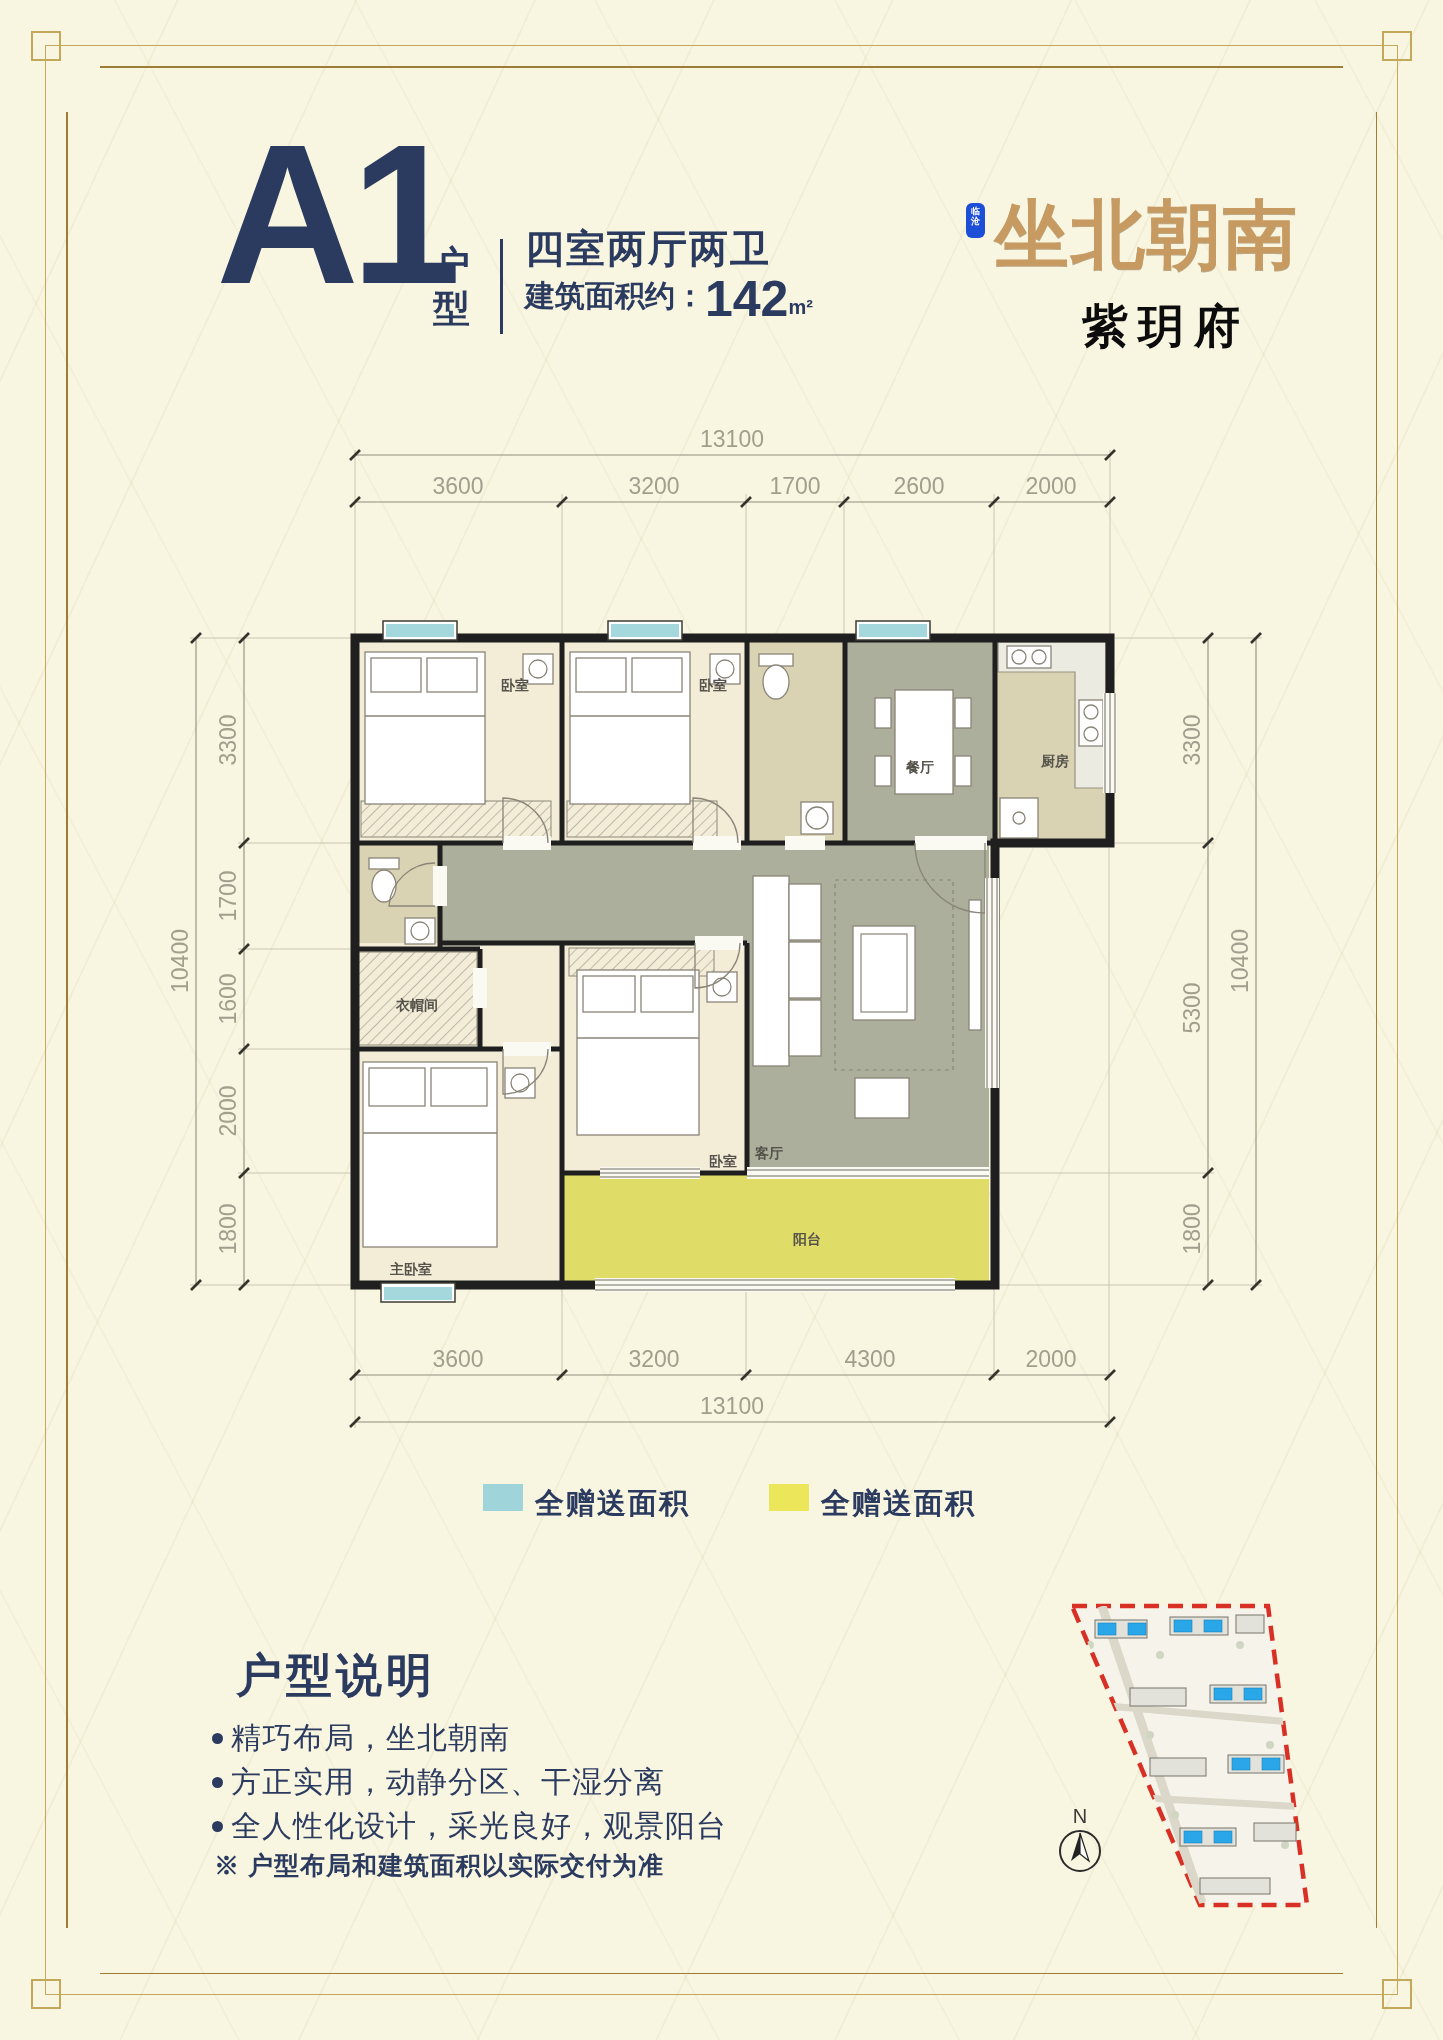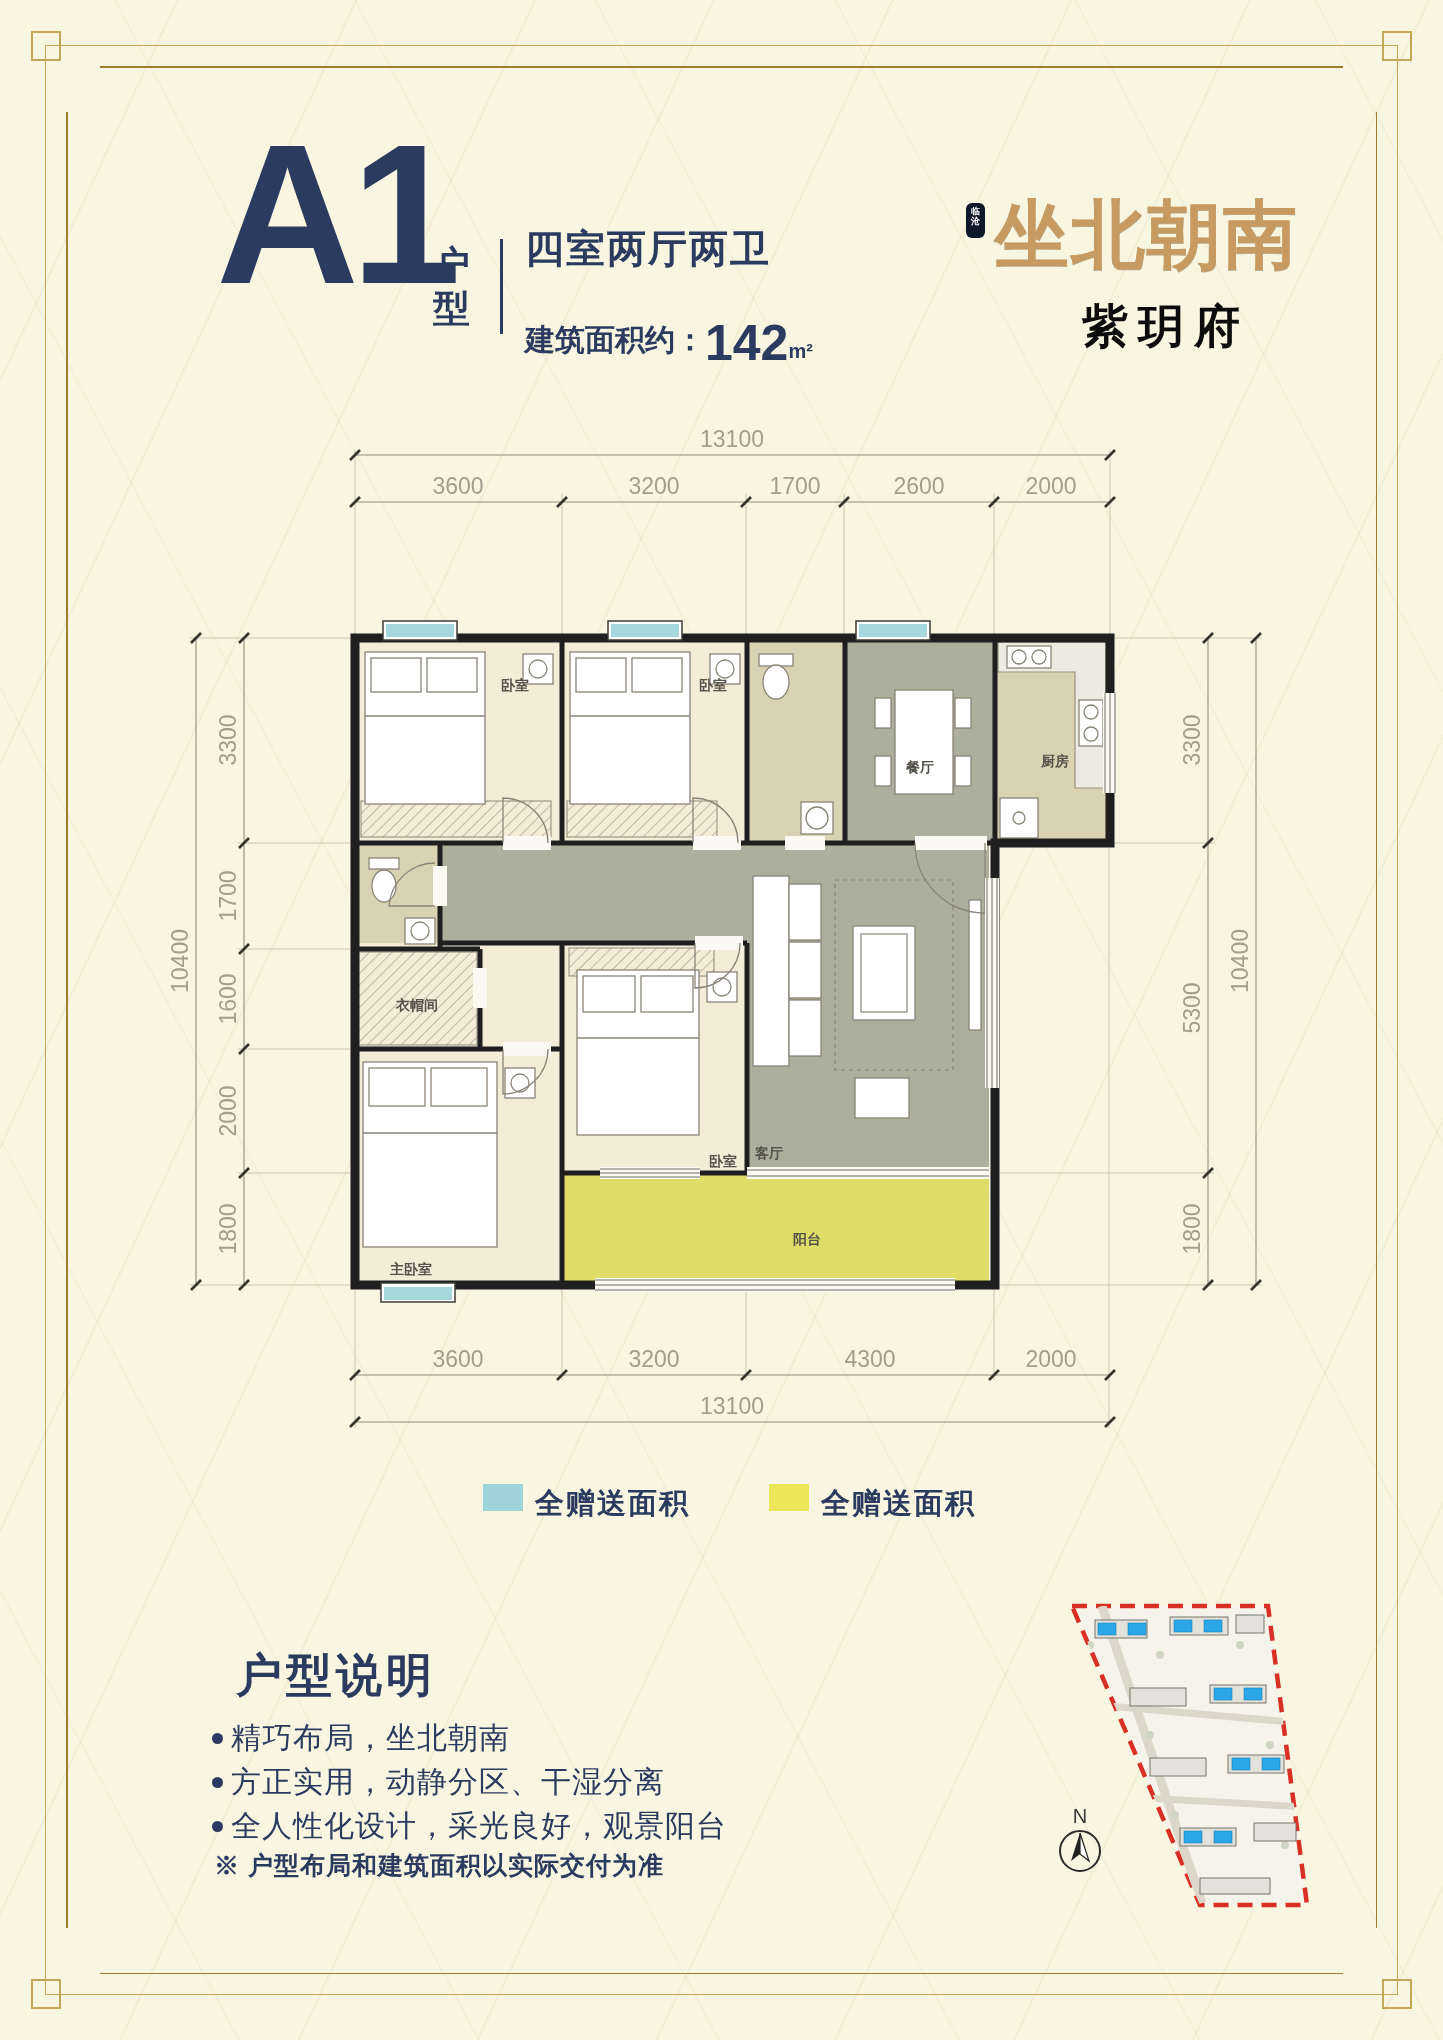--- a/index.html
+++ b/index.html
@@ -27,26 +27,26 @@
   .fi-left{left:66px;} .fi-right{right:66px;}
 
   
   .plan-code{position:absolute;left:216px;top:116px;font-size:198px;line-height:1;font-weight:700;
     letter-spacing:-8px;color:#2b3a5f;}
   .plan-code-label{position:absolute;left:433px;top:243px;width:44px;font-size:37px;line-height:1.2;
     font-weight:700;color:#2b3a5f;}
   .title-divider{position:absolute;left:500px;top:239px;width:3px;height:95px;background:#2b3a5f;}
   .spec{position:absolute;left:525px;top:222px;font-size:39px;font-weight:700;letter-spacing:2px;color:#2b3a5f;}
   .area-row{position:absolute;left:525px;top:276px;display:flex;align-items:flex-end;color:#2b3a5f;}
-  .area-label{font-size:30px;font-weight:700;padding-bottom:5px;margin-top:44px;}
+  .area-label{font-size:30px;font-weight:700;padding-bottom:5px;}
   .area-value{font-size:50px;font-weight:700;line-height:.9;}
   .area-unit{font-size:20px;font-weight:700;padding-bottom:3px;}
 
   
-  .seal{position:absolute;left:966px;top:203px;width:15px;height:32px;background:#0f172a;border-radius:6px;
+  .seal{position:absolute;left:966px;top:203px;width:15px;height:32px;background:#1d4ed8;border-radius:6px;
     color:#fff;font-size:9px;line-height:1.15;text-align:center;padding:3px 2px 0 2px;font-weight:700;}
   .brand-name{position:absolute;left:995px;top:194px;font-size:74px;line-height:1.1;font-weight:800;
     letter-spacing:2px;color:#c69a60;font-family:"DejaVu Serif","Liberation Serif",serif;
     text-shadow:0 1px 0 rgba(138,106,60,.55);}
   .brand-sub{position:absolute;left:1082px;top:296px;font-size:46px;font-weight:800;color:#0c0c0c;letter-spacing:10px;}
 
   
   #plan-svg{position:absolute;left:150px;top:430px;}
   .ext{stroke:#c6c2ab;stroke-width:0.9;}
   .dim{stroke:#8f8d7e;stroke-width:1.1;}

